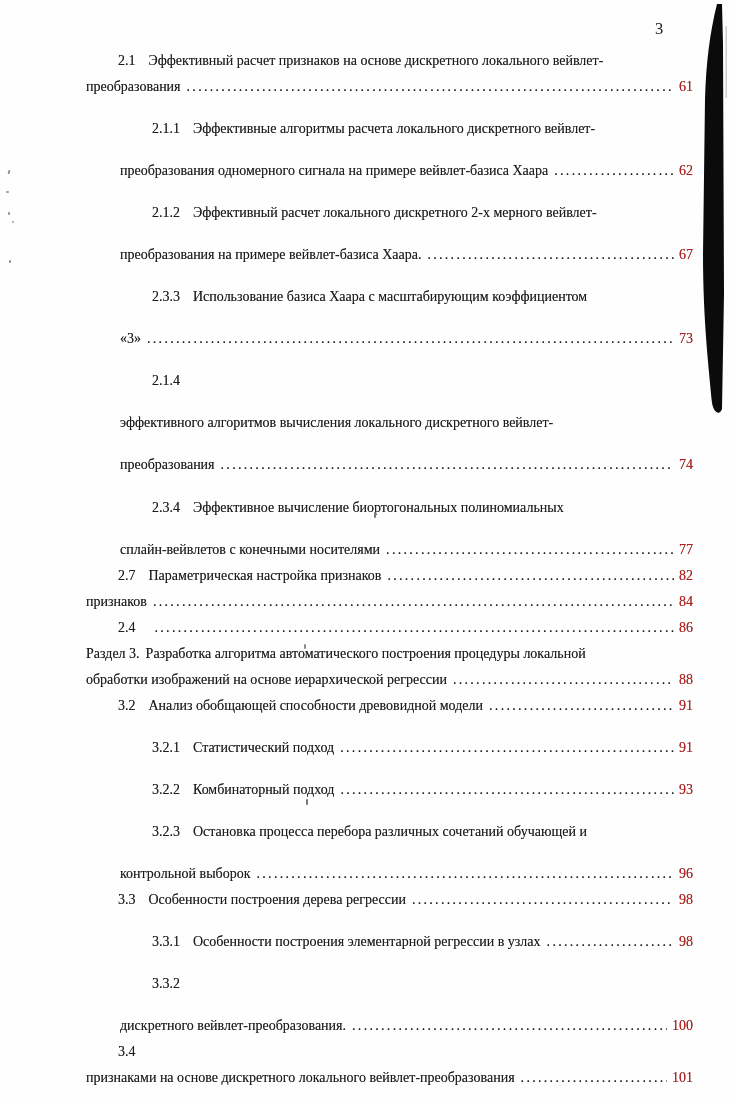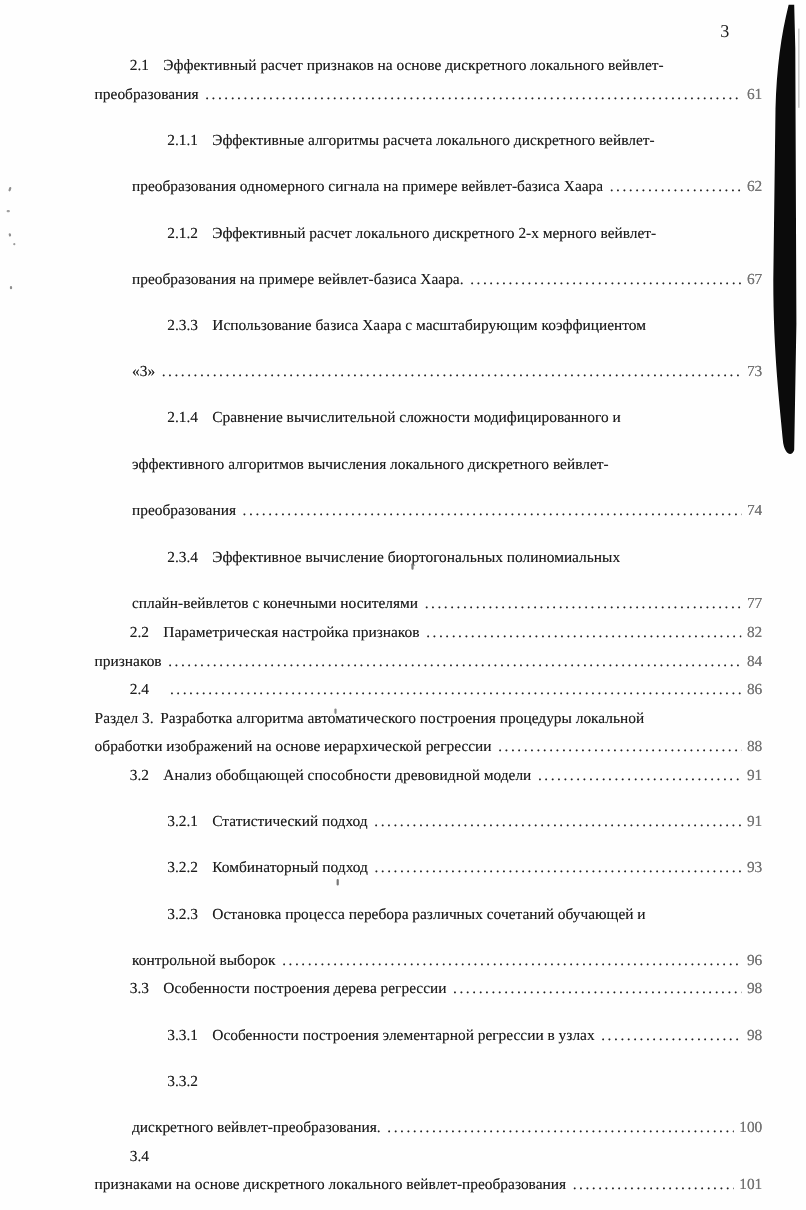--- a/index.html
+++ b/index.html
@@ -49,21 +49,21 @@
     min-width:0;
     overflow:hidden;
     white-space:nowrap;
     letter-spacing:2.3px;
     margin:0 5px 0 6px;
     color:#222;
   }
   .pg{
     flex:0 0 auto;
     text-align:center;
-    color:#737373;
+    color:#b91c1c;
   }
   
   .scan-bar{
     position:absolute;
     left:698px;top:4px;
     width:35px;height:420px;
   }
   
   .speck{
     position:absolute;
@@ -127,21 +127,20 @@
         </div>
         <div class="toc-line l2">
           <span class="txt">«3»</span>
           <span class="dots">............................................................................................................................................................................................................................</span>
           <span class="pg">73</span>
         </div>
       </div>
       <div>
         <div class="toc-line l2 first">
           <span class="lbl lv2">2.1.4</span>
-          <span class="txt">Сравнение вычислительной сложности модифицированного и</span>
         </div>
         <div class="toc-line l2">
           <span class="txt">эффективного алгоритмов вычисления локального дискретного вейвлет-</span>
         </div>
         <div class="toc-line l2">
           <span class="txt">преобразования</span>
           <span class="dots">............................................................................................................................................................................................................................</span>
           <span class="pg">74</span>
         </div>
       </div>
@@ -151,21 +150,21 @@
           <span class="txt">Эффективное вычисление биортогональных полиномиальных</span>
         </div>
         <div class="toc-line l2">
           <span class="txt">сплайн-вейвлетов с конечными носителями</span>
           <span class="dots">............................................................................................................................................................................................................................</span>
           <span class="pg">77</span>
         </div>
       </div>
       <div>
         <div class="toc-line l1 first">
-          <span class="lbl lv1">2.2</span>
+          <span class="lbl lv1">2.7</span>
           <span class="txt">Параметрическая настройка признаков</span>
           <span class="dots">............................................................................................................................................................................................................................</span>
           <span class="pg">82</span>
         </div>
       </div>
       <div>
         <div class="toc-line l1">
           <span class="txt">признаков</span>
           <span class="dots">............................................................................................................................................................................................................................</span>
           <span class="pg">84</span>

